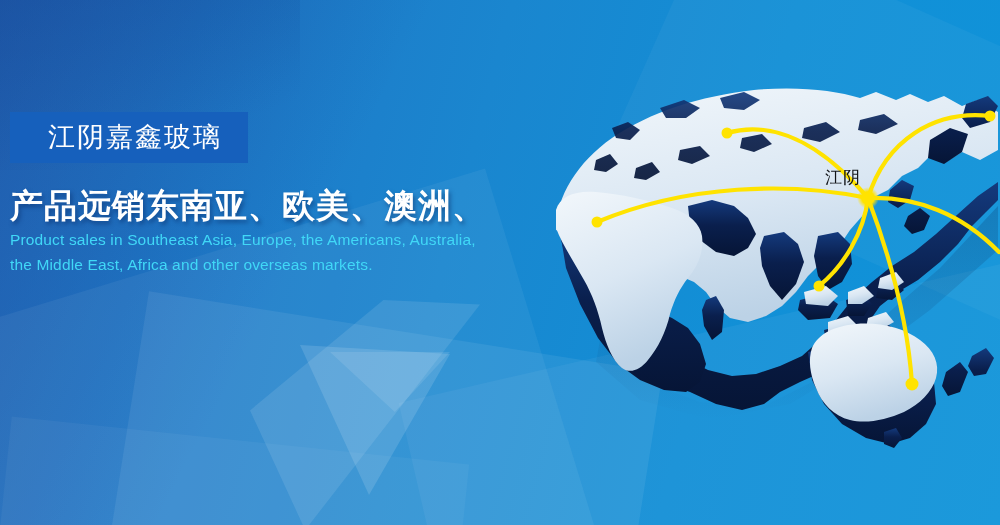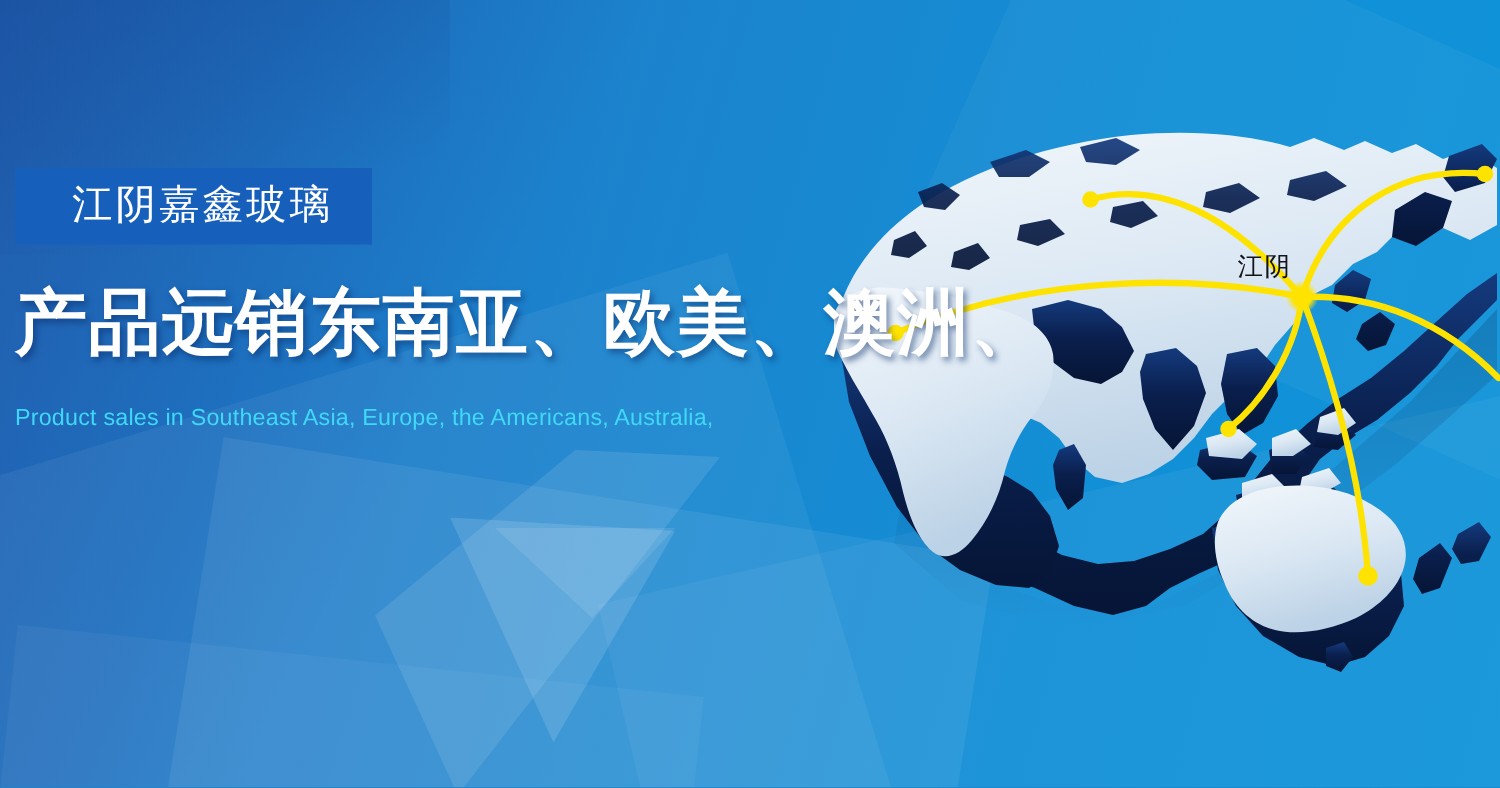--- a/index.html
+++ b/index.html
@@ -52,30 +52,30 @@
     font-size:27px;
     letter-spacing:2px;
     padding:11px 26px 13px 38px;
     line-height:1;
     font-weight:400;
     font-family:"DejaVu Sans","Liberation Sans",sans-serif;
   }
   .headline{
     margin-top:22px;
     color:#ffffff;
-    font-size:48px;
+    font-size:33px;
     font-weight:bold;
     line-height:1.28;
     letter-spacing:1px;
     text-shadow:2px 3px 4px rgba(10,45,105,.55);
     font-family:"DejaVu Sans","Liberation Sans",sans-serif;
   }
   .headline div{white-space:nowrap;}
   .subtitle{
-    margin-top:20px;
+    margin-top:0;
     color:#40d8f7;
     font-size:15.5px;
     line-height:1.62;
     letter-spacing:.15px;
     font-family:"Liberation Sans","DejaVu Sans",sans-serif;
   }
   .subtitle div{white-space:nowrap;}
 
   
   .maparea{position:absolute;right:0;top:0;width:480px;height:470px;z-index:4;}
@@ -263,17 +263,18 @@
   <div class="textblock">
 
     <div class="badge">江阴嘉鑫玻璃</div>
 
     <div class="headline">
       <div>产品远销东南亚、欧美、澳洲、</div>
     </div>
 
     <div class="subtitle">
       <div>Product sales in Southeast Asia, Europe, the Americans, Australia,</div>
+      <div>the Middle East, Africa and other overseas markets.</div>
     </div>
 
   </div>
 
 </div>
 
 </body></html>

